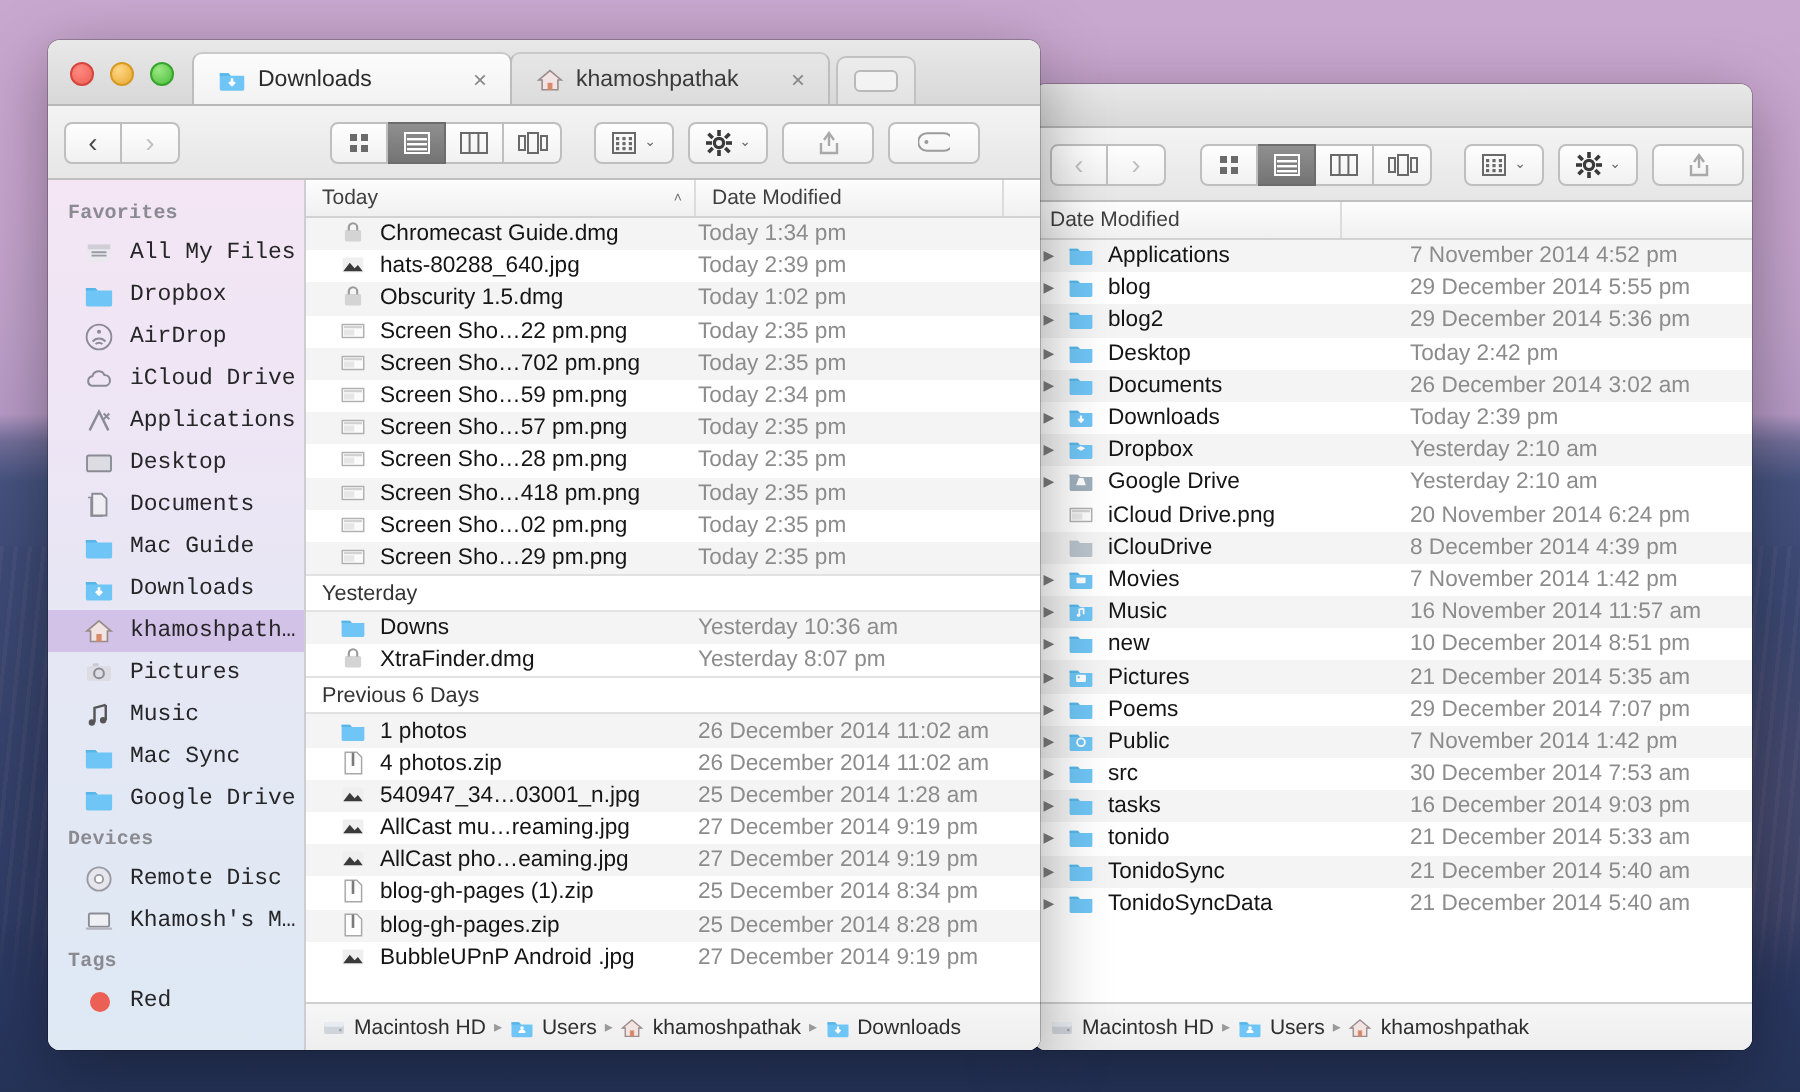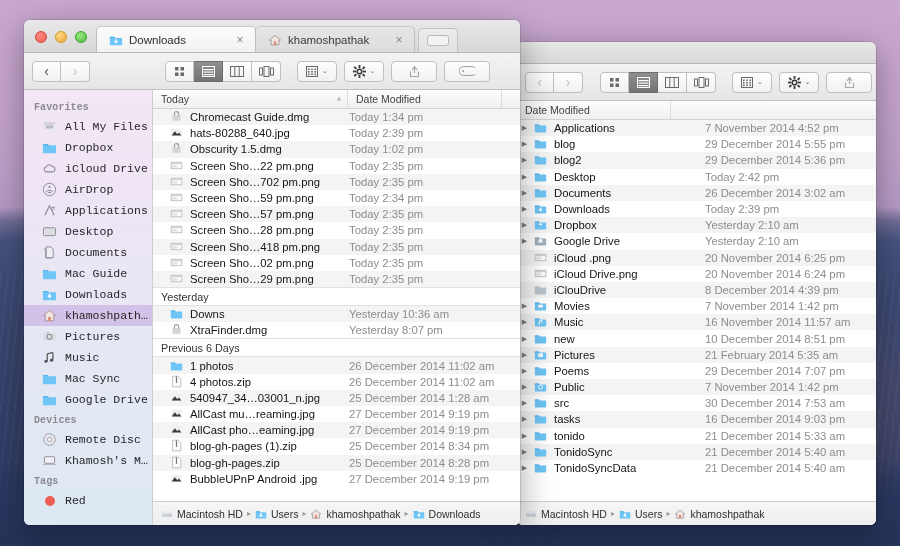--- a/index.html
+++ b/index.html
@@ -429,42 +429,29 @@
                 <span class="disc">▶</span>
                 <span class="fico"><svg width="13" height="13" viewBox="0 0 16 16">
                     <path d="M1 4.2 h5 l1.3 1.4 h7.7 v7.6 a.9 .9 0 0 1 -.9 .9 H1.9 a.9 .9 0 0 1 -.9 -.9 z" fill="#9fb0bd"></path>
                     <path d="M1 4.2 h5 l1.3 1.4 h-6.3 z" fill="#9fb0bd"></path>
                     <path d="M6.6 6.2 L9.4 6.2 L11 10.6 L5 10.6 z" fill="#ffffff"></path>
                   </svg></span>
                 <span class="fname">Google Drive</span>
                 <span class="fdate">Yesterday 2:10 am</span>
                 <span class="ftail"></span>
               </div>
-              <div class="grow alt">
+              <div class="grow">
                 <span class="disc"></span>
                 <span class="fico"><svg width="13" height="13" viewBox="0 0 16 16">
                     <rect x="1.4" y="4" width="13.2" height="8" fill="#fbfbfb" rx="0.6"></rect>
                     <rect x="1.4" y="4" width="13.2" height="8" fill="none" rx="0.6"></rect>
                     <rect x="1.4" y="4" width="13.2" height="8" fill="none" stroke="#b0b0b0" stroke-width="0.9"></rect>
                     <rect x="2.4" y="4.9" width="11.2" height="1.4" fill="#d2d2d2"></rect>
                     <rect x="2.4" y="7" width="6.4" height="3.8" fill="#e6e6e6"></rect>
                   </svg></span>
-                <span class="fname">iCloud .png</span>
-                <span class="fdate">20 November 2014 6:25 pm</span>
-                <span class="ftail"></span>
-              </div>
-              <div class="grow">
-                <span class="disc"></span>
-                <span class="fico"><svg width="13" height="13" viewBox="0 0 16 16">
-                    <rect x="1.4" y="4" width="13.2" height="8" fill="#fbfbfb" rx="0.6"></rect>
-                    <rect x="1.4" y="4" width="13.2" height="8" fill="none" rx="0.6"></rect>
-                    <rect x="1.4" y="4" width="13.2" height="8" fill="none" stroke="#b0b0b0" stroke-width="0.9"></rect>
-                    <rect x="2.4" y="4.9" width="11.2" height="1.4" fill="#d2d2d2"></rect>
-                    <rect x="2.4" y="7" width="6.4" height="3.8" fill="#e6e6e6"></rect>
-                  </svg></span>
                 <span class="fname">iCloud Drive.png</span>
                 <span class="fdate">20 November 2014 6:24 pm</span>
                 <span class="ftail"></span>
               </div>
               <div class="grow alt">
                 <span class="disc"></span>
                 <span class="fico"><svg width="13" height="13" viewBox="0 0 16 16">
                     <path d="M1 4.2 h5 l1.3 1.4 h7.7 v7.6 a.9 .9 0 0 1 -.9 .9 H1.9 a.9 .9 0 0 1 -.9 -.9 z" fill="#b9c3cc"></path>
                     <path d="M1 4.2 h5 l1.3 1.4 h-6.3 z" fill="#b9c3cc"></path>
                   </svg></span>
@@ -507,21 +494,21 @@
               </div>
               <div class="grow alt">
                 <span class="disc">▶</span>
                 <span class="fico"><svg width="13" height="13" viewBox="0 0 16 16">
                     <path d="M1 4.2 h5 l1.3 1.4 h7.7 v7.6 a.9 .9 0 0 1 -.9 .9 H1.9 a.9 .9 0 0 1 -.9 -.9 z" fill="#6fc5f5"></path>
                     <path d="M1 4.2 h5 l1.3 1.4 h-6.3 z" fill="#57b6e8"></path>
                     <rect x="5" y="6.6" width="6" height="4.4" fill="#ffffff" rx="0.6"></rect>
                     <circle cx="6.6" cy="8.2" r="0.7" fill="#6fc5f5"></circle>
                   </svg></span>
                 <span class="fname">Pictures</span>
-                <span class="fdate">21 February 2014 5:35 am</span>
+                <span class="fdate">21 December 2014 5:35 am</span>
                 <span class="ftail"></span>
               </div>
               <div class="grow">
                 <span class="disc">▶</span>
                 <span class="fico"><svg width="13" height="13" viewBox="0 0 16 16">
                     <path d="M1 4.2 h5 l1.3 1.4 h7.7 v7.6 a.9 .9 0 0 1 -.9 .9 H1.9 a.9 .9 0 0 1 -.9 -.9 z" fill="#6fc5f5"></path>
                     <path d="M1 4.2 h5 l1.3 1.4 h-6.3 z" fill="#57b6e8"></path>
                   </svg></span>
                 <span class="fname">Poems</span>
                 <span class="fdate">29 December 2014 7:07 pm</span>
@@ -759,32 +746,32 @@
           </div>
           <div class="sb-item">
             <span class="sb-ico"><svg width="15" height="15" viewBox="0 0 16 16">
                 <path d="M1 4.2 h5 l1.3 1.4 h7.7 v7.6 a.9 .9 0 0 1 -.9 .9 H1.9 a.9 .9 0 0 1 -.9 -.9 z" fill="#6fc5f5"></path>
                 <path d="M1 4.2 h5 l1.3 1.4 h-6.3 z" fill="#57b6e8"></path>
               </svg></span>
             <span class="sb-label">Dropbox</span>
           </div>
           <div class="sb-item">
             <span class="sb-ico"><svg width="15" height="15" viewBox="0 0 16 16">
-                <path d="M4.2 11.6 a2.6 2.6 0 0 1 .3 -5.1 a3.4 3.4 0 0 1 6.4 -.6 a2.9 2.9 0 0 1 .8 5.7 z" fill="none" stroke="#8b8b95" stroke-width="1.1"></path>
-              </svg></span>
-            <span class="sb-label">iCloud Drive</span>
-          </div>
-          <div class="sb-item">
-            <span class="sb-ico"><svg width="15" height="15" viewBox="0 0 16 16">
                 <circle cx="8" cy="8" r="6.6" fill="none" stroke="#8b8b95" stroke-width="1"></circle>
                 <path d="M4.6 10.4 a4.4 4.4 0 0 1 6.8 0" fill="none" stroke="#8b8b95" stroke-width="1.1"></path>
                 <path d="M6.2 11.8 a2.5 2.5 0 0 1 3.6 0" fill="none" stroke="#8b8b95" stroke-width="1.1"></path>
                 <circle cx="8" cy="5.2" r="1.1" fill="#8b8b95"></circle>
               </svg></span>
             <span class="sb-label">AirDrop</span>
+          </div>
+          <div class="sb-item">
+            <span class="sb-ico"><svg width="15" height="15" viewBox="0 0 16 16">
+                <path d="M4.2 11.6 a2.6 2.6 0 0 1 .3 -5.1 a3.4 3.4 0 0 1 6.4 -.6 a2.9 2.9 0 0 1 .8 5.7 z" fill="none" stroke="#8b8b95" stroke-width="1.1"></path>
+              </svg></span>
+            <span class="sb-label">iCloud Drive</span>
           </div>
           <div class="sb-item">
             <span class="sb-ico"><svg width="15" height="15" viewBox="0 0 16 16">
                 <path d="M3 13 L8 3 L13 13" fill="none" stroke="#8b8b95" stroke-width="1.3"></path>
                 <path d="M10.5 4 L13.5 7 M13.5 4 L10.5 7" fill="none" stroke="#8b8b95" stroke-width="1.1"></path>
               </svg></span>
             <span class="sb-label">Applications</span>
           </div>
           <div class="sb-item">
             <span class="sb-ico"><svg width="15" height="15" viewBox="0 0 16 16">

